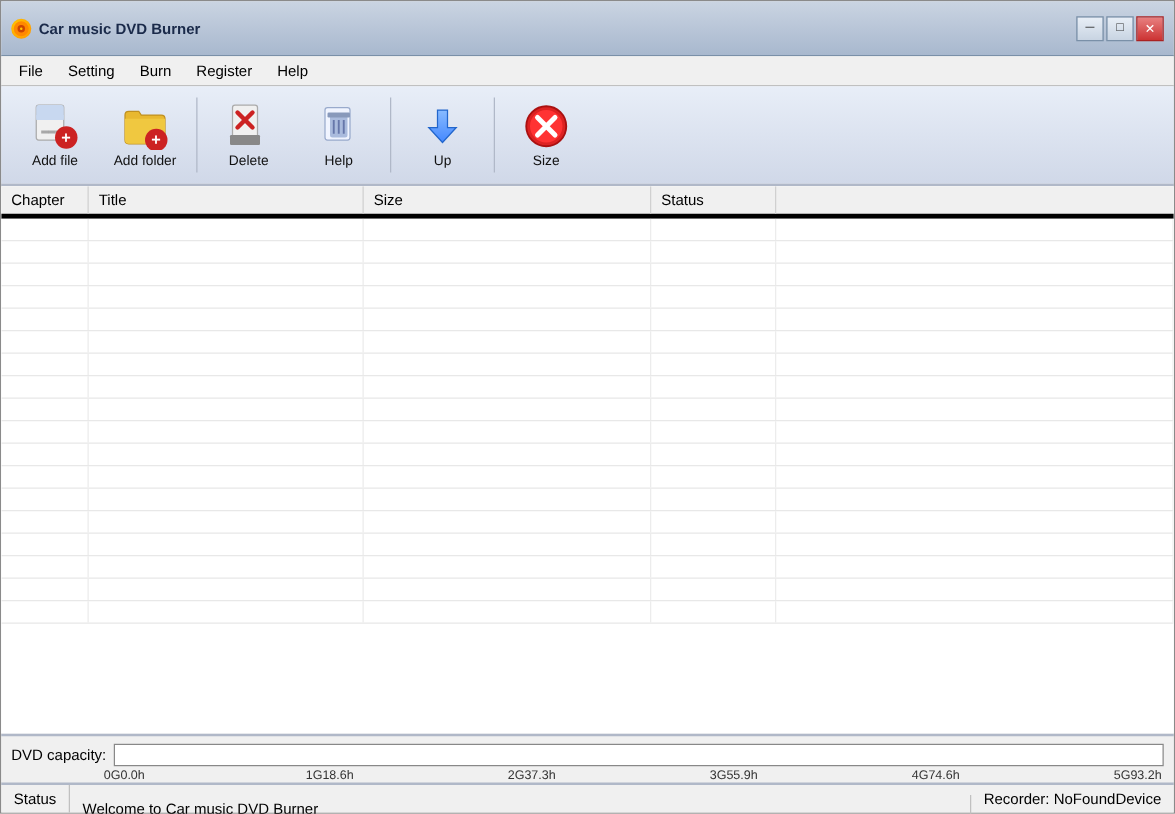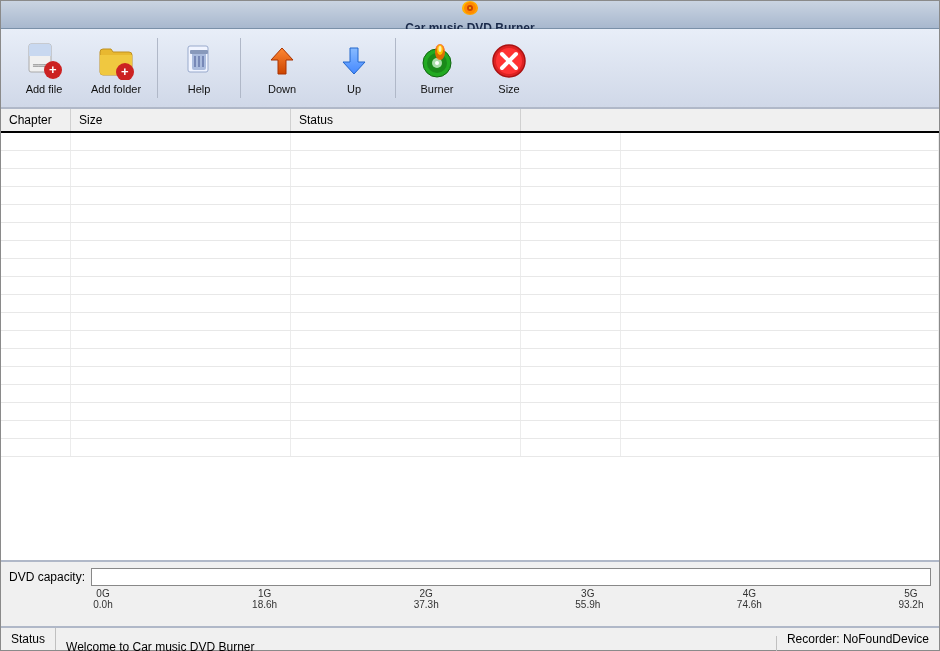--- a/index.html
+++ b/index.html
@@ -15,29 +15,28 @@
       width: 940px;
       height: 651px;
       border: 1px solid #8a8a8a;
       display: flex;
       flex-direction: column;
       background: #f0f0f0;
     }
 
     
     .title-bar {
-      height: 28px;
+      height: 44px;
       background: linear-gradient(to bottom, #cad4e2, #a8b8ce);
       display: flex;
       align-items: center;
       padding: 0 8px;
       gap: 6px;
       border-bottom: 1px solid #7a90a8;
       flex-shrink: 0;
-      flex-direction: column;
     }
     .title-bar-icon {
       width: 16px;
       height: 16px;
       background: radial-gradient(circle at 40% 40%, #ffd700, #ff8800);
       border-radius: 50%;
       display: flex; align-items: center; justify-content: center;
       font-size: 9px;
     }
     .title-bar-text {
@@ -129,21 +128,21 @@
       display: flex;
       flex-direction: column;
       background: white;
       overflow: hidden;
     }
 
     
     .table-header {
       display: grid;
       grid-template-columns: 70px 220px 230px 100px 1fr;
-      border-bottom: 2px solid #000000;
+      border-bottom: 4px solid #000000;
       background: #f0f0f0;
       flex-shrink: 0;
     }
     .th {
       padding: 4px 8px;
       font-size: 12px;
       font-weight: normal;
       color: #000;
       border-right: 1px solid #d0d0d0;
     }
@@ -164,21 +163,21 @@
       padding: 1px 8px;
       font-size: 11px;
       border-right: 1px solid #ececec;
       color: #333;
     }
 
     
     .capacity-area {
       border-top: 2px solid #b0b8c8;
       background: #f0f0f0;
-      padding: 6px 8px 16px 8px;
+      padding: 6px 8px 0 8px;
       flex-shrink: 0;
     }
     .capacity-row {
       display: flex;
       align-items: center;
       gap: 6px;
     }
     .capacity-label {
       font-size: 12px;
       color: #000;
@@ -197,21 +196,21 @@
       width: 0%;
     }
     .capacity-ticks {
       display: flex;
       justify-content: space-between;
       padding: 0 0 0 74px;
       margin-top: 2px;
     }
     .tick-group {
       display: flex;
-      flex-direction: column;
+      flex-direction: row;
       align-items: center;
       font-size: 10px;
       color: #333;
       width: 40px;
     }
 
     
     .status-bar {
       height: 24px;
       background: #f0f0f0;
@@ -249,20 +248,27 @@
       </svg>
     </div>
     <span class="title-bar-text">Car music DVD Burner</span>
     <div class="title-bar-buttons">
       <div class="title-btn">─</div>
       <div class="title-btn">□</div>
       <div class="title-btn close">✕</div>
     </div>
   </div>
 
+  <div class="menu-bar">
+  <div class="menu-item">File</div>
+      <div class="menu-item">Setting</div>
+      <div class="menu-item">Burn</div>
+      <div class="menu-item">Register</div>
+      <div class="menu-item">Help</div>
+    </div>
 
   <div class="toolbar">
 
     <div class="tool-btn">
       <div class="tool-icon">
         <svg width="38" height="38" viewBox="0 0 38 38">
           <rect x="4" y="2" width="22" height="28" rx="2" fill="#f0f0f0" stroke="#aaa" stroke-width="1"></rect>
           <rect x="4" y="2" width="22" height="12" rx="2" fill="#c8d8f0"></rect>
           <rect x="4" y="10" width="22" height="4" fill="#c8d8f0"></rect>
           <text x="8" y="26" font-size="8" fill="#666">═══</text>
@@ -280,101 +286,85 @@
           <path d="M3 13 L35 13 L35 30 Q35 33 32 33 L6 33 Q3 33 3 30 Z" fill="#f0c840"></path>
           <circle cx="28" cy="30" r="9" fill="#cc2222"></circle>
           <text x="24" y="34" font-size="13" fill="white" font-weight="bold">+</text>
         </svg>
       </div>
       <span class="tool-label">Add folder</span>
     </div>
 
     <div class="toolbar-sep"></div>
 
+    <div class="tool-btn">
+      <div class="tool-icon">
+        <svg width="38" height="38" viewBox="0 0 38 38">
+          <rect x="6" y="2" width="20" height="28" rx="2" fill="#f0f0f0" stroke="#aaa"></rect>
+          <line x1="10" y1="8" x2="22" y2="20" stroke="#cc2222" stroke-width="3.5" stroke-linecap="round"></line>
+          <line x1="22" y1="8" x2="10" y2="20" stroke="#cc2222" stroke-width="3.5" stroke-linecap="round"></line>
+          <rect x="4" y="26" width="24" height="8" rx="1" fill="#888"></rect>
+        </svg>
+      </div>
+      <span class="tool-label">Delete</span>
+    </div>
 
     <div class="tool-btn">
       <div class="tool-icon">
         <svg width="38" height="38" viewBox="0 0 38 38">
           <rect x="8" y="4" width="20" height="26" rx="2" fill="#f0f4ff" stroke="#99aacc"></rect>
           <path d="M12 10 L26 10 L26 26 Q26 28 24 28 L14 28 Q12 28 12 26 Z" fill="#aabbdd"></path>
           <rect x="10" y="8" width="18" height="4" rx="1" fill="#8899bb"></rect>
           <line x1="15" y1="14" x2="15" y2="25" stroke="#6677aa" stroke-width="1.5"></line>
           <line x1="19" y1="14" x2="19" y2="25" stroke="#6677aa" stroke-width="1.5"></line>
           <line x1="23" y1="14" x2="23" y2="25" stroke="#6677aa" stroke-width="1.5"></line>
         </svg>
       </div>
       <span class="tool-label">Help</span>
     </div>
 
     <div class="toolbar-sep"></div>
 
-    <div class="tool-btn">
-      <div class="tool-icon">
-        <svg width="38" height="38" viewBox="0 0 38 38">
-          <defs>
-            <linearGradient id="downGrad" x1="0" y1="0" x2="0" y2="1">
-              <stop offset="0%" stop-color="#ff8833"></stop>
-              <stop offset="100%" stop-color="#cc4400"></stop>
-            </linearGradient>
-          </defs>
-          <polygon points="19,6 30,18 23,18 23,32 15,32 15,18 8,18" fill="url(#downGrad)" stroke="#aa3300" stroke-width="1"></polygon>
-        </svg>
-      </div>
-      <span class="tool-label">Down</span>
-    </div>
 
     <div class="tool-btn">
       <div class="tool-icon">
         <svg width="38" height="38" viewBox="0 0 38 38">
           <defs>
             <linearGradient id="upGrad" x1="0" y1="1" x2="0" y2="0">
               <stop offset="0%" stop-color="#4488ff"></stop>
               <stop offset="100%" stop-color="#88bbff"></stop>
             </linearGradient>
           </defs>
           <polygon points="19,32 30,20 23,20 23,6 15,6 15,20 8,20" fill="url(#upGrad)" stroke="#2266cc" stroke-width="1"></polygon>
         </svg>
       </div>
       <span class="tool-label">Up</span>
     </div>
 
     <div class="toolbar-sep"></div>
 
-    <div class="tool-btn">
-      <div class="tool-icon">
-        <svg width="38" height="38" viewBox="0 0 38 38">
-          <circle cx="19" cy="21" r="14" fill="#22aa22" stroke="#116611" stroke-width="1"></circle>
-          <circle cx="19" cy="21" r="10" fill="#1a8a1a"></circle>
-          <circle cx="19" cy="21" r="5" fill="#aaddaa"></circle>
-          <circle cx="19" cy="21" r="2" fill="#ffffff"></circle>
-          <ellipse cx="22" cy="10" rx="5" ry="8" fill="#ff6600" opacity="0.85"></ellipse>
-          <ellipse cx="22" cy="8" rx="3" ry="5" fill="#ffcc00" opacity="0.9"></ellipse>
-          <ellipse cx="22" cy="7" rx="1.5" ry="3" fill="#ffffff" opacity="0.7"></ellipse>
-        </svg>
-      </div>
-      <span class="tool-label">Burner</span>
-    </div>
 
     <div class="tool-btn">
       <div class="tool-icon">
         <svg width="38" height="38" viewBox="0 0 38 38">
           <circle cx="19" cy="19" r="16" fill="#dd2222" stroke="#aa1111" stroke-width="1.5"></circle>
           <circle cx="19" cy="19" r="13" fill="#ff3333"></circle>
           <line x1="12" y1="12" x2="26" y2="26" stroke="white" stroke-width="4" stroke-linecap="round"></line>
           <line x1="26" y1="12" x2="12" y2="26" stroke="white" stroke-width="4" stroke-linecap="round"></line>
         </svg>
       </div>
       <span class="tool-label">Size</span>
     </div>
   </div>
 
   <div class="content">
 
     <div class="table-header">
       <div class="th">Chapter</div>
+      <div class="th">Title</div>
       <div class="th">Size</div>
       <div class="th">Status</div>
     </div>
 
     <div class="table-body" id="table-body">
     <div class="table-row">
           <div class="td"></div>
           <div class="td"></div>
           <div class="td"></div>
           <div class="td"></div>

